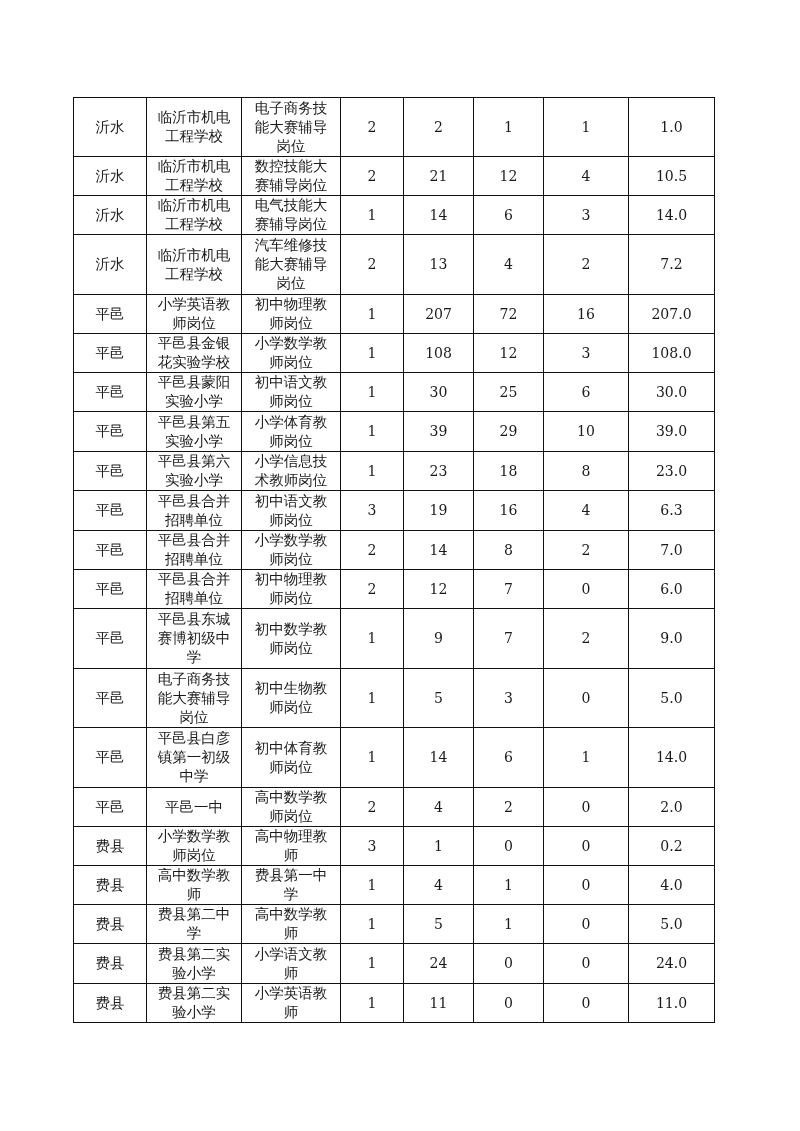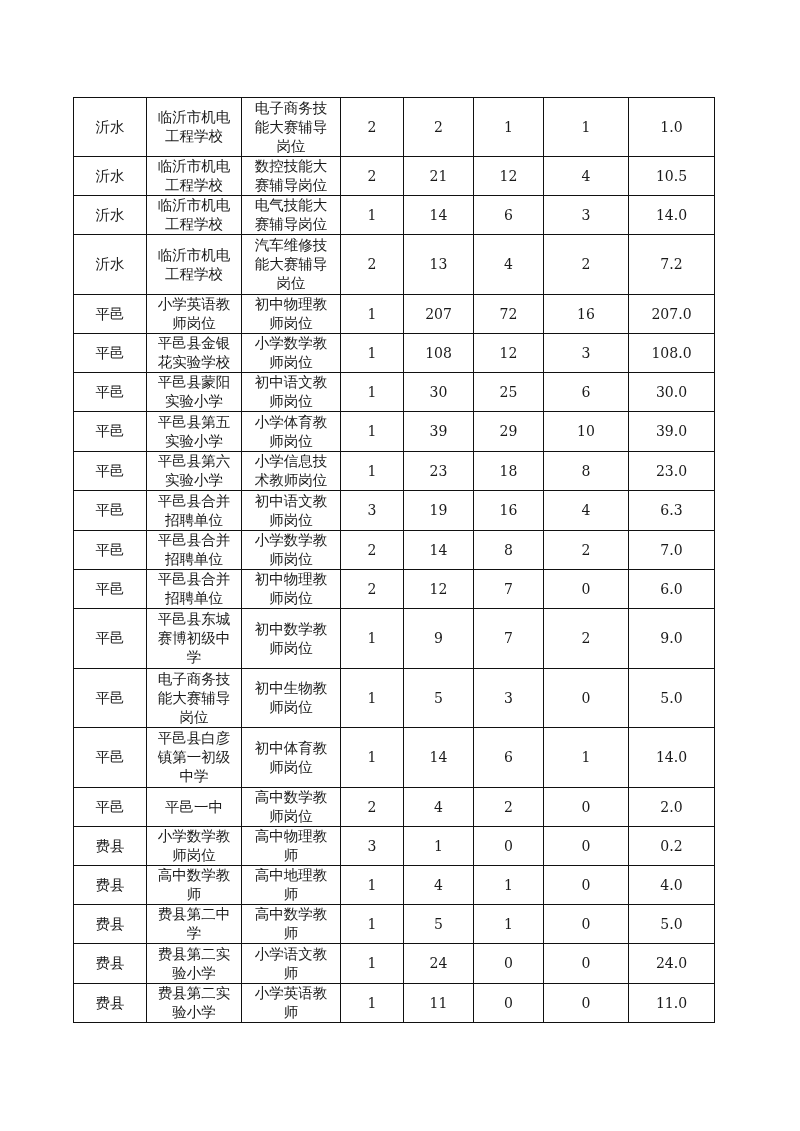--- a/index.html
+++ b/index.html
@@ -196,21 +196,21 @@
         <td class="wrap">高中物理教师</td>
         <td class="num">3</td>
         <td class="num">1</td>
         <td class="num">0</td>
         <td class="num">0</td>
         <td class="num">0.2</td>
       </tr>
       <tr style="height: 39px;">
         <td>费县</td>
         <td class="wrap">高中数学教师</td>
-        <td class="wrap">高中地理教师</td>
+        <td class="wrap">费县第一中学</td>
         <td class="num">1</td>
         <td class="num">4</td>
         <td class="num">1</td>
         <td class="num">0</td>
         <td class="num">4.0</td>
       </tr>
       <tr style="height: 39px;">
         <td>费县</td>
         <td class="wrap">费县第二中学</td>
         <td class="wrap">高中数学教师</td>

